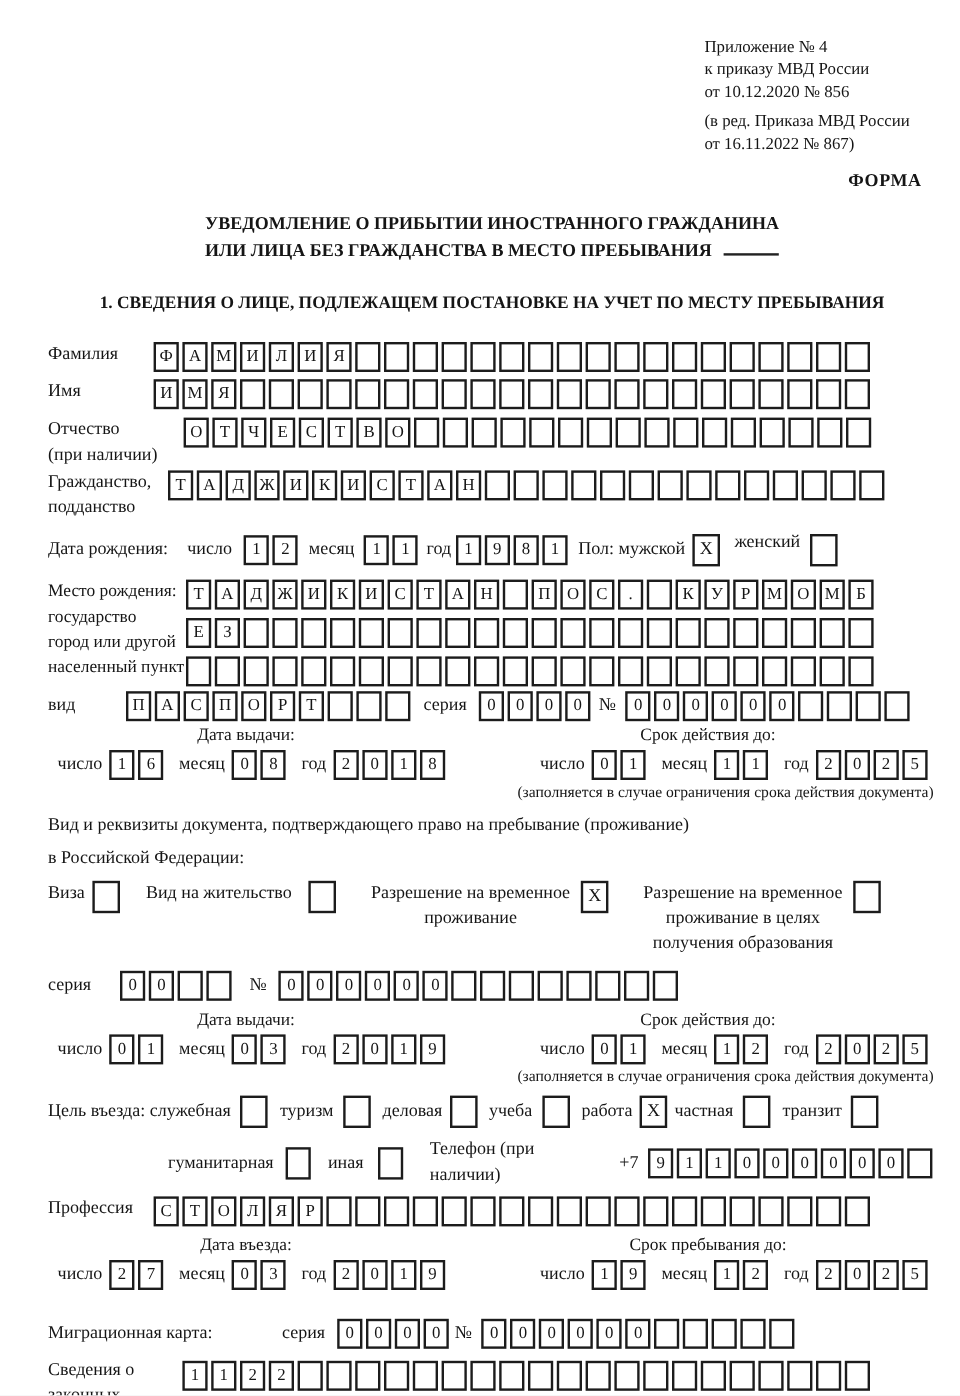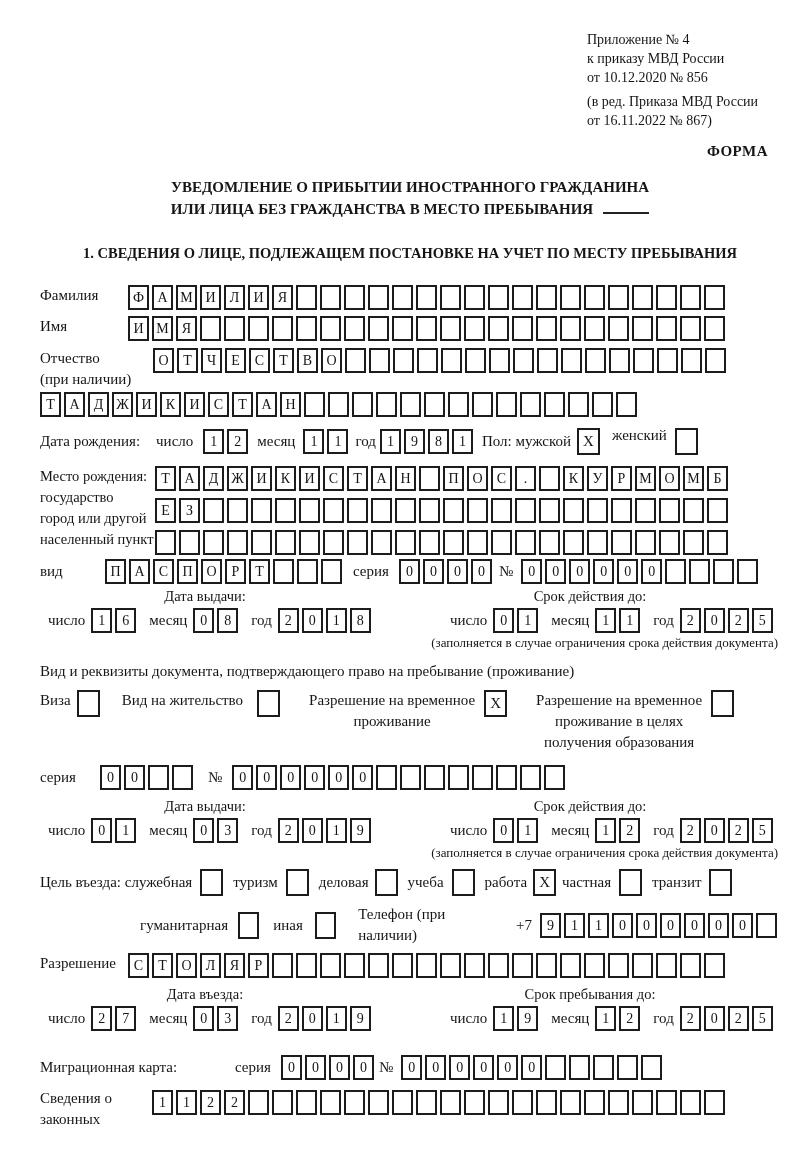--- a/index.html
+++ b/index.html
@@ -78,20 +78,24 @@
 
   <div class="frow" style="margin-top:7px;">
     <div class="lbl lblcol" style="width:113px;">
       <div>Отчество</div>
       <div>(при наличии)</div>
     </div>
     <div class="boxes"><span class="cbox">О</span><span class="cbox">Т</span><span class="cbox">Ч</span><span class="cbox">Е</span><span class="cbox">С</span><span class="cbox">Т</span><span class="cbox">В</span><span class="cbox">О</span><span class="cbox"></span><span class="cbox"></span><span class="cbox"></span><span class="cbox"></span><span class="cbox"></span><span class="cbox"></span><span class="cbox"></span><span class="cbox"></span><span class="cbox"></span><span class="cbox"></span><span class="cbox"></span><span class="cbox"></span><span class="cbox"></span><span class="cbox"></span><span class="cbox"></span><span class="cbox"></span></div>
   </div>
 
   <div class="frow" style="margin-top:2px;">
+    <div class="lbl lblcol" style="width:100px;">
+      <div>Гражданство,</div>
+      <div>подданство</div>
+    </div>
     <div class="boxes"><span class="cbox">Т</span><span class="cbox">А</span><span class="cbox">Д</span><span class="cbox">Ж</span><span class="cbox">И</span><span class="cbox">К</span><span class="cbox">И</span><span class="cbox">С</span><span class="cbox">Т</span><span class="cbox">А</span><span class="cbox">Н</span><span class="cbox"></span><span class="cbox"></span><span class="cbox"></span><span class="cbox"></span><span class="cbox"></span><span class="cbox"></span><span class="cbox"></span><span class="cbox"></span><span class="cbox"></span><span class="cbox"></span><span class="cbox"></span><span class="cbox"></span><span class="cbox"></span><span class="cbox"></span></div>
   </div>
 
   <div class="frow" style="margin-top:8px;align-items:center;">
     <span class="lbl" style="margin-right:16px;">Дата рождения:</span>
     <span class="lbl" style="margin-right:10px;">число</span>
     <span class="boxes"><span class="cbox">1</span><span class="cbox">2</span></span>
     <span class="lbl" style="margin:0 8px 0 6px;">месяц</span>
     <span class="boxes"><span class="cbox">1</span><span class="cbox">1</span></span>
     <span class="lbl" style="margin:0 4px 0 4px;">год</span>
@@ -146,20 +150,21 @@
         <span class="lbl">месяц</span>
         <span class="grp boxes"><span class="cbox">1</span><span class="cbox">1</span></span>
         <span class="lbl">год</span>
         <span class="grp boxes"><span class="cbox">2</span><span class="cbox">0</span><span class="cbox">2</span><span class="cbox">5</span></span>
       </div>
     </div>
   </div>
   <div class="note-right">(заполняется в случае ограничения срока действия документа)</div>
 
   <div class="lbl" style="margin-top:10px;">Вид и реквизиты документа, подтверждающего право на пребывание (проживание)</div>
+  <div class="lbl" style="margin-top:6px;">в Российской Федерации:</div>
 
   <div class="frow" style="margin-top:8px;">
     <div class="opt">
       <span class="lbl">Виза</span>
       <span class="chk"></span>
     </div>
     <div class="opt" style="margin-left:22px;">
       <span class="lbl">Вид на жительство</span>
       <span class="chk" style="margin-left:8px;"></span>
     </div>
@@ -227,21 +232,21 @@
     <span class="lbl">гуманитарная</span>
     <span class="chk" style="margin-left:10px;"></span>
     <span class="lbl" style="margin-left:14px;">иная</span>
     <span class="chk" style="margin-left:12px;"></span>
     <span class="lbl" style="margin-left:22px;">Телефон (при наличии)</span>
     <span class="lbl" style="margin:0 8px 0 22px;">+7</span>
     <span class="boxes"><span class="cbox">9</span><span class="cbox">1</span><span class="cbox">1</span><span class="cbox">0</span><span class="cbox">0</span><span class="cbox">0</span><span class="cbox">0</span><span class="cbox">0</span><span class="cbox">0</span><span class="cbox"></span></span>
   </div>
 
   <div class="frow" style="margin-top:7px;">
-    <div class="lbl lblcol" style="width:88px;">Разрешение</div>
+    <div class="lbl lblcol" style="width:88px;">Профессия</div>
     <div class="boxes"><span class="cbox">С</span><span class="cbox">Т</span><span class="cbox">О</span><span class="cbox">Л</span><span class="cbox">Я</span><span class="cbox">Р</span><span class="cbox"></span><span class="cbox"></span><span class="cbox"></span><span class="cbox"></span><span class="cbox"></span><span class="cbox"></span><span class="cbox"></span><span class="cbox"></span><span class="cbox"></span><span class="cbox"></span><span class="cbox"></span><span class="cbox"></span><span class="cbox"></span><span class="cbox"></span><span class="cbox"></span><span class="cbox"></span><span class="cbox"></span><span class="cbox"></span><span class="cbox"></span></div>
   </div>
 
   <div class="frow date-pair" style="margin-top:8px;">
     <div class="date-col-l">
       <div class="date-head">Дата въезда:</div>
       <div class="date-line" style="padding-left:8px;">
         <span class="lbl">число</span>
         <span class="grp boxes"><span class="cbox">2</span><span class="cbox">7</span></span>
         <span class="lbl">месяц</span>

